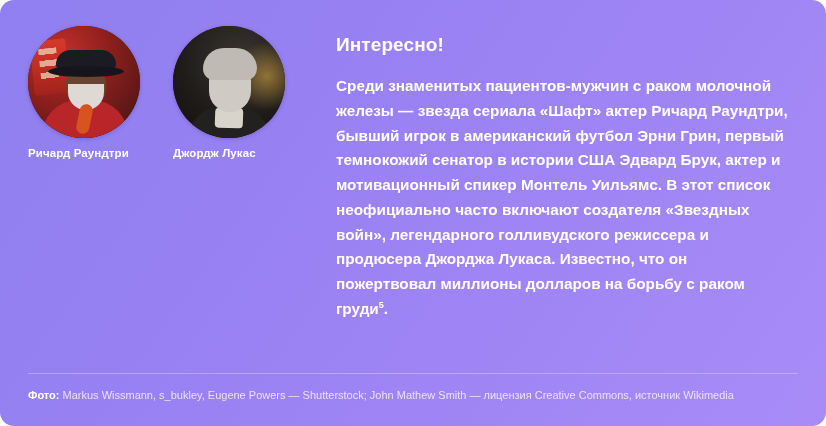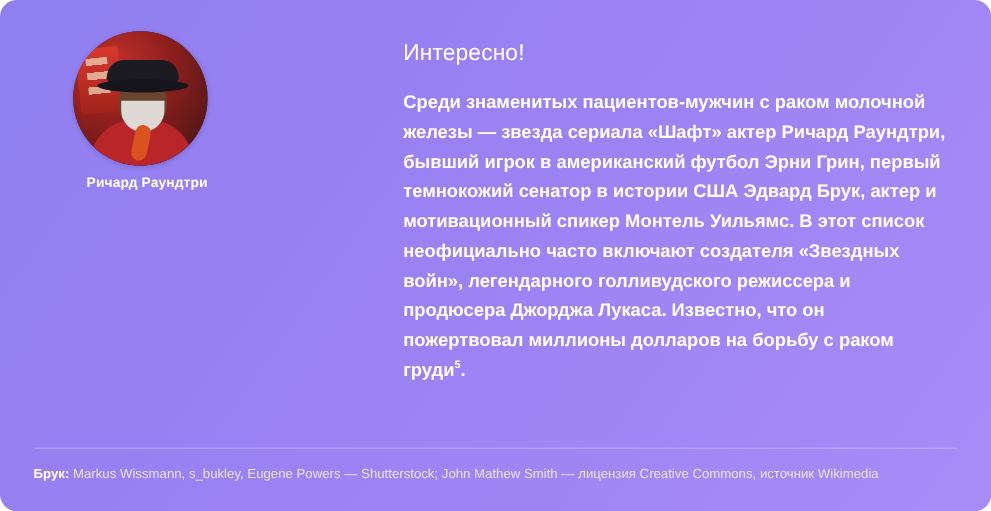--- a/index.html
+++ b/index.html
@@ -33,21 +33,21 @@
     width: 290px;
     flex: 0 0 290px;
     display: flex;
     flex-wrap: wrap;
     align-content: flex-start;
   }
   .person {
     width: 145px;
     display: flex;
     flex-direction: column;
-    align-items: flex-end;
+    align-items: flex-start;
     margin-bottom: 18px;
   }
   .portrait {
     width: 112px;
     height: 112px;
     border-radius: 50%;
     overflow: hidden;
     position: relative;
     background: #2a2030;
     box-shadow: 0 1px 4px rgba(40,20,80,.25);
@@ -118,21 +118,21 @@
 
   
   .content {
     flex: 1;
     padding-left: 18px;
     padding-right: 8px;
   }
   .headline {
     color: #ffffff;
     font-size: 19px;
-    font-weight: normal;
+    font-weight: bold;
     margin: 8px 0 18px 0;
     letter-spacing: .1px;
   }
   .paragraph {
     color: #ffffff;
     font-size: 15.3px;
     line-height: 1.62;
     font-weight: bold;
     margin: 0;
   }
@@ -181,32 +181,44 @@
           <div class="face torso"></div>
           <div class="face head"></div>
           <div class="face beard"></div>
           <div class="face hat"></div>
           <div class="face brim"></div>
           <div class="face mic"></div>
         </div>
         <div class="person-name">Ричард Раундтри</div>
       </div>
 
+      <div class="person">
+        <div class="portrait p2">
+          <div class="bg"></div>
+          <div class="face glow"></div>
+          <div class="face torso"></div>
+          <div class="face collar"></div>
+          <div class="face head"></div>
+          <div class="face beard"></div>
+          <div class="face hair"></div>
+        </div>
+        <div class="person-name">Джордж Лукас</div>
+      </div>
 
 
 
     </div>
 
     <div class="content">
       <div class="headline">Интересно!</div>
       <p class="paragraph"><span>Среди знаменитых пациентов-мужчин с раком молочной железы — звезда сериала «Шафт» актер Ричард Раундтри, бывший игрок в американский футбол Эрни Грин, первый темнокожий сенатор в истории США Эдвард Брук, актер и мотивационный спикер Монтель Уильямс. В этот список неофициально часто включают создателя «Звездных войн», легендарного голливудского режиссера и продюсера Джорджа Лукаса. Известно, что он пожертвовал миллионы долларов на борьбу с раком груди</span><sup>5</sup><span>.</span></p>
     </div>
 
   </div>
 
   <div class="divider"></div>
 
   <div class="footer">
-    <span class="label">Брук:</span>
+    <span class="label">Фото:</span>
     <span>Markus Wissmann, s_bukley, Eugene Powers — Shutterstock; John Mathew Smith — лицензия Creative Commons, источник Wikimedia</span>
   </div>
 
 </div>
 
 </body></html>

